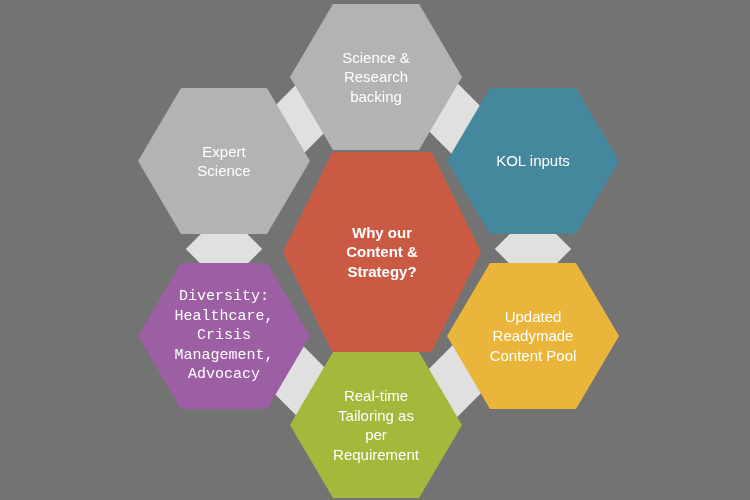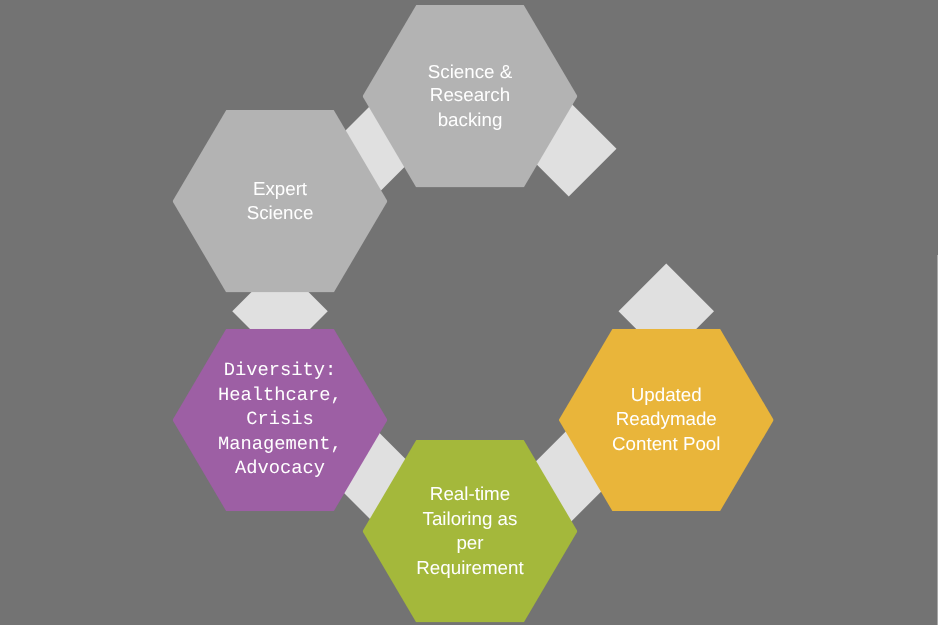--- a/index.html
+++ b/index.html
@@ -59,20 +59,23 @@
   <div class="connector c-br" style="background: rgb(224, 224, 224);"></div>
   <div class="connector c-bl" style="background: rgb(224, 224, 224);"></div>
   <div class="connector c-l" style="background: rgb(224, 224, 224);"></div>
 
   <div class="hex node pos-top" style="background: rgb(179, 179, 179);">
     <span class="label">Science &amp;
 Research
 backing</span>
   </div>
 
+  <div class="hex node pos-top-right" style="background: rgb(69, 136, 158);">
+    <span class="label">KOL inputs</span>
+  </div>
 
   <div class="hex node pos-bottom" style="background: rgb(164, 184, 59);">
     <span class="label">Real-time
 Tailoring as
 per
 Requirement</span>
   </div>
 
   <div class="hex node pos-bottom-right" style="background: rgb(233, 181, 58);">
     <span class="label">Updated
@@ -86,14 +89,19 @@
 Crisis
 Management,
 Advocacy</span>
   </div>
 
   <div class="hex node pos-top-left" style="background: rgb(179, 179, 179);">
     <span class="label">Expert
 Science</span>
   </div>
 
+  <div class="hex center-hex" style="background: rgb(203, 90, 68);">
+    <span class="label">Why our
+Content &amp;
+Strategy?</span>
+  </div>
 
 </div>
 
 </body></html>

